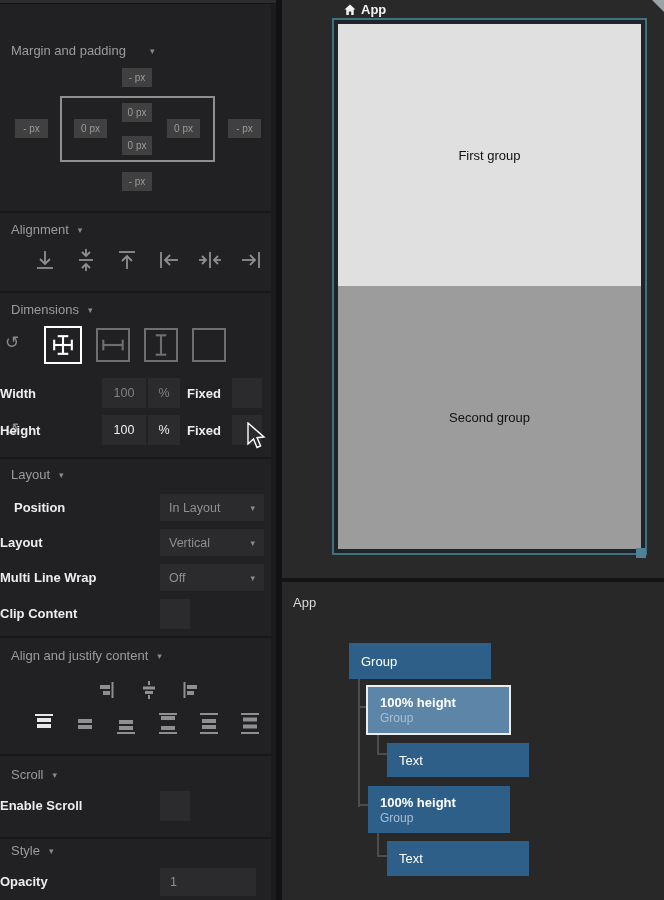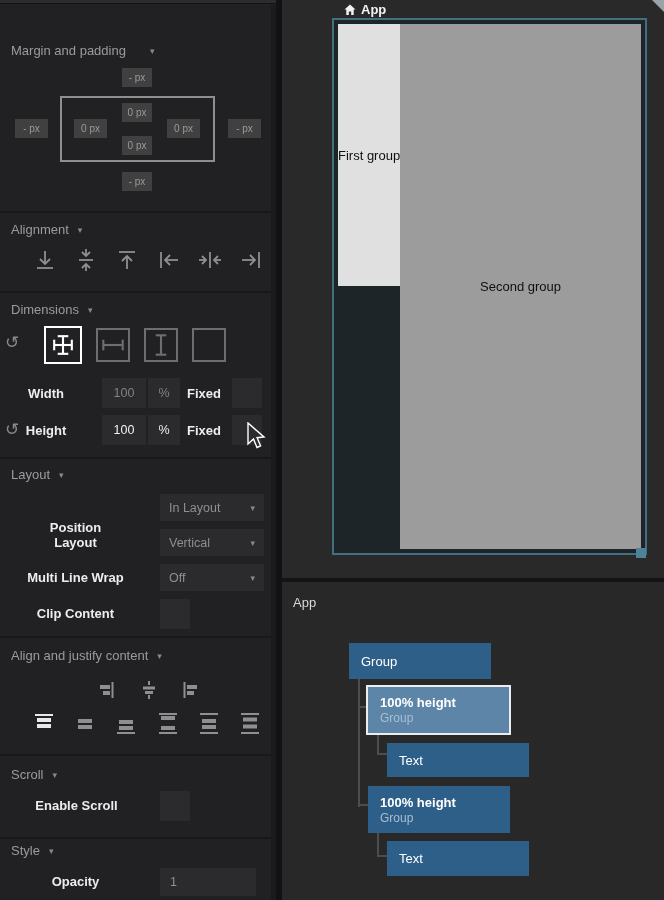--- a/index.html
+++ b/index.html
@@ -18,41 +18,41 @@
   .pad-rect { position:absolute; left:60px; top:96px; width:155px; height:66px; border:2px solid #8f8f8f; box-sizing:border-box; }
 
   .align-row { position:absolute; top:247px; left:32px; width:232px; display:flex; justify-content:space-between; }
   .icon-btn { display:flex; align-items:center; justify-content:center; }
 
   .reset { position:absolute; left:5px; color:#8a8a8a; font-size:17px; line-height:1; }
   .modes { position:absolute; left:44px; top:326px; display:flex; align-items:center; gap:14px; }
   .mode { width:34px; height:34px; border:2px solid #6e6e6e; box-sizing:border-box; display:flex; align-items:center; justify-content:center; }
   .mode.sel { width:38px; height:38px; border-color:#ffffff; }
 
-  .rlabel { position:absolute; color:#ededed; font-weight:700; font-size:13px; text-align:center; }
+  .rlabel { position:absolute; color:#ededed; font-weight:700; font-size:13px; text-align:left; }
   .field { position:absolute; background:#2b2b2d; display:flex; height:30px; }
   .cell { display:flex; align-items:center; justify-content:center; font-size:12.5px; }
   .cell.val { width:44px; }
   .cell.unit { width:34px; border-left:2px solid #212124; box-sizing:border-box; }
   .dim-dim { color:#828282; }
   .dim-lit { color:#efefef; }
   .checkbox { position:absolute; width:30px; height:30px; background:#2b2b2d; }
   .dropdown { position:absolute; left:160px; width:104px; height:27px; background:#2b2b2d; color:#8f8f8f; font-size:12.5px; display:flex; align-items:center; justify-content:space-between; padding:0 9px; box-sizing:border-box; }
   .opacity-input { position:absolute; left:160px; top:868px; width:96px; height:28px; background:#2b2b2d; color:#8f8f8f; font-size:12.5px; display:flex; align-items:center; padding-left:10px; box-sizing:border-box; }
 
   .jrow1 { position:absolute; top:680px; left:97px; width:103px; display:flex; justify-content:space-between; }
   .jrow2 { position:absolute; top:712px; left:31px; width:232px; display:flex; justify-content:space-between; }
 
   
   .v-border { position:absolute; left:276px; top:0; width:6px; height:900px; background:#121214; }
 
   
   .breadcrumb { position:absolute; left:344px; top:2px; display:flex; align-items:center; gap:5px; color:#f2f2f2; font-size:13px; font-weight:700; }
   #frame { position:absolute; left:332px; top:18px; width:315px; height:537px; box-sizing:border-box; border:2px solid #43707f; background:#1e2529; padding:4px; }
-  #frame-content { width:100%; height:100%; display:flex; }
+  #frame-content { width:100%; height:100%; display:flex; flex-direction:column; }
   .grp { display:flex; align-items:center; justify-content:center; color:#101010; font-size:13px; }
   .grp1 { height:262px; background:#e0e0e0; }
   .grp2 { flex:1; background:#9c9c9c; }
   .handle { position:absolute; left:636px; top:548px; width:10px; height:10px; background:#4e8397; }
   .corner { position:absolute; left:652px; top:0; width:0; height:0; border-top:12px solid #9aa4a8; border-left:12px solid transparent; }
   .h-divider { position:absolute; left:282px; top:578px; width:382px; height:4px; background:#141416; }
 
   
   #tree-panel { position:absolute; left:282px; top:582px; width:382px; height:318px; background:#282829; }
   .tree-title { position:absolute; left:11px; top:13px; color:#d8d8d8; font-size:13px; }
@@ -196,21 +196,21 @@
     </div>
     <div class="rlabel" style="left:187px; width:40px; top:416px; line-height:30px; text-align:left;">Fixed</div>
     <div class="checkbox" style="left:232px; top:415px;"></div>
 
     <div class="divider" style="top:457px;"></div>
 
     <div class="sec-header" style="top:467px;">
       <span>Layout</span>
       <span class="chev">▾</span>
     </div>
-    <div class="rlabel" style="left:0; width:151px; top:494px; line-height:27px;margin-top:20px;">Position</div>
+    <div class="rlabel" style="left:14px; width:151px; top:494px; line-height:27px;">Position</div>
     <div class="dropdown" style="top:494px;">
       <span>In Layout</span>
       <span class="chev">▾</span>
     </div>
     <div class="rlabel" style="left:0; width:151px; top:529px; line-height:27px;">Layout</div>
     <div class="dropdown" style="top:529px;">
       <span>Vertical</span>
       <span class="chev">▾</span>
     </div>
     <div class="rlabel" style="left:0; width:151px; top:564px; line-height:27px;">Multi Line Wrap</div>

